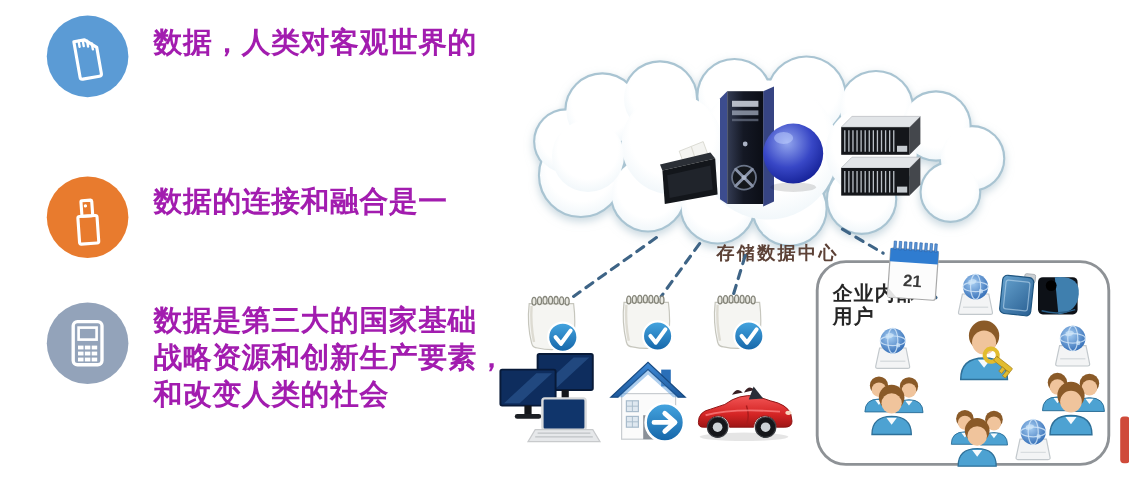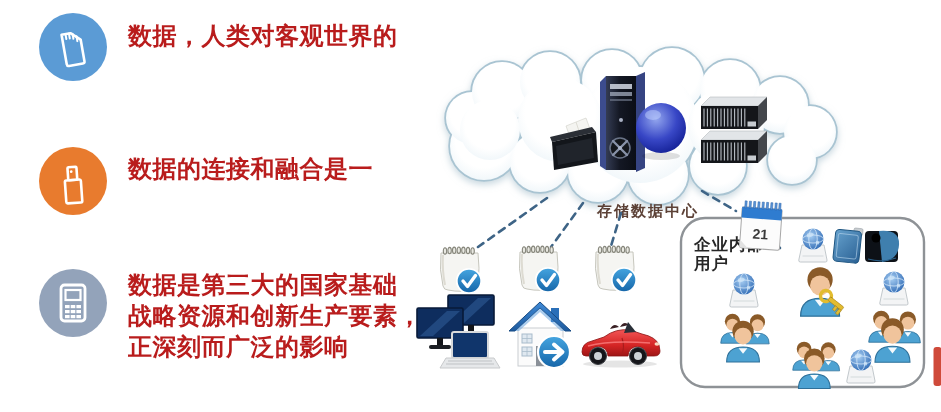--- a/index.html
+++ b/index.html
@@ -1,24 +1,24 @@
 <!DOCTYPE html>
 <html><head>
 <meta charset="utf-8">
 <style>
   html,body{margin:0;padding:0;background:#fff;}
   .slide{position:relative;width:941px;height:412px;background:#ffffff;overflow:hidden;
          font-family:"Liberation Serif","DejaVu Serif",serif;}
   .feature{position:absolute;display:flex;align-items:flex-start;left:38px;}
   .feature .f-icon{flex:0 0 70px;width:70px;height:70px;}
   .feature .f-text{margin-left:20px;font-size:24px;font-weight:700;line-height:31px;
-                   letter-spacing:.5px;color:#b91c1c;white-space:nowrap;}
+                   letter-spacing:.5px;color:#a21caf;white-space:nowrap;}
   #feature-1{top:12px;} #feature-1 .f-text{padding-top:9px;}
   #feature-2{top:146px;justify-content:flex-end;} #feature-2 .f-text{padding-top:8px;}
-  #feature-3{top:268px;font-family:Liberation Serif, serif;} #feature-3 .f-text{padding-top:2px;}
+  #feature-3{top:251px;font-family:Liberation Serif, serif;} #feature-3 .f-text{padding-top:2px;}
   .diagram{position:absolute;left:410px;top:30px;width:531px;height:382px;}
   .diagram text.storage{font-family:"Liberation Serif","DejaVu Serif",serif;font-weight:700;
                         font-size:15px;letter-spacing:2px;}
   .diagram text.ent{font-family:"Liberation Sans","DejaVu Sans",sans-serif;font-weight:700;
                     font-size:16.5px;letter-spacing:1px;}
   .diagram text.day{font-family:"Liberation Sans","DejaVu Sans",sans-serif;font-weight:700;
                     font-size:14px;}
 </style>
 </head>
 <body>
@@ -67,21 +67,21 @@
             <rect x="3.4" y="7" width="4.6" height="3.2"></rect>
           <rect x="-8" y="12" width="4.6" height="3.2"></rect>
             <rect x="-2.3" y="12" width="4.6" height="3.2"></rect>
             <rect x="3.4" y="12" width="4.6" height="3.2"></rect>
         </g>
       </g>
     </svg>
     <div class="f-text">
       <div>数据是第三大的国家基础</div>
       <div>战略资源和创新生产要素，</div>
-      <div>正深刻而广泛的影响</div>
+      <div>和改变人类的社会</div>
     </div>
   </div>
 
   <svg class="diagram" viewBox="410 30 531 382" xmlns="http://www.w3.org/2000/svg" xmlns:xlink="http://www.w3.org/1999/xlink">
     <defs>
       <filter id="softShadow" x="-20%" y="-20%" width="140%" height="150%">
         <feDropShadow dx="0" dy="3" stdDeviation="3.5" flood-color="#9db8c6" flood-opacity="0.55"></feDropShadow>
       </filter>
       <radialGradient id="cloudFill" cx="50%" cy="40%" r="70%">
         <stop offset="60%" stop-color="#ffffff"></stop>

